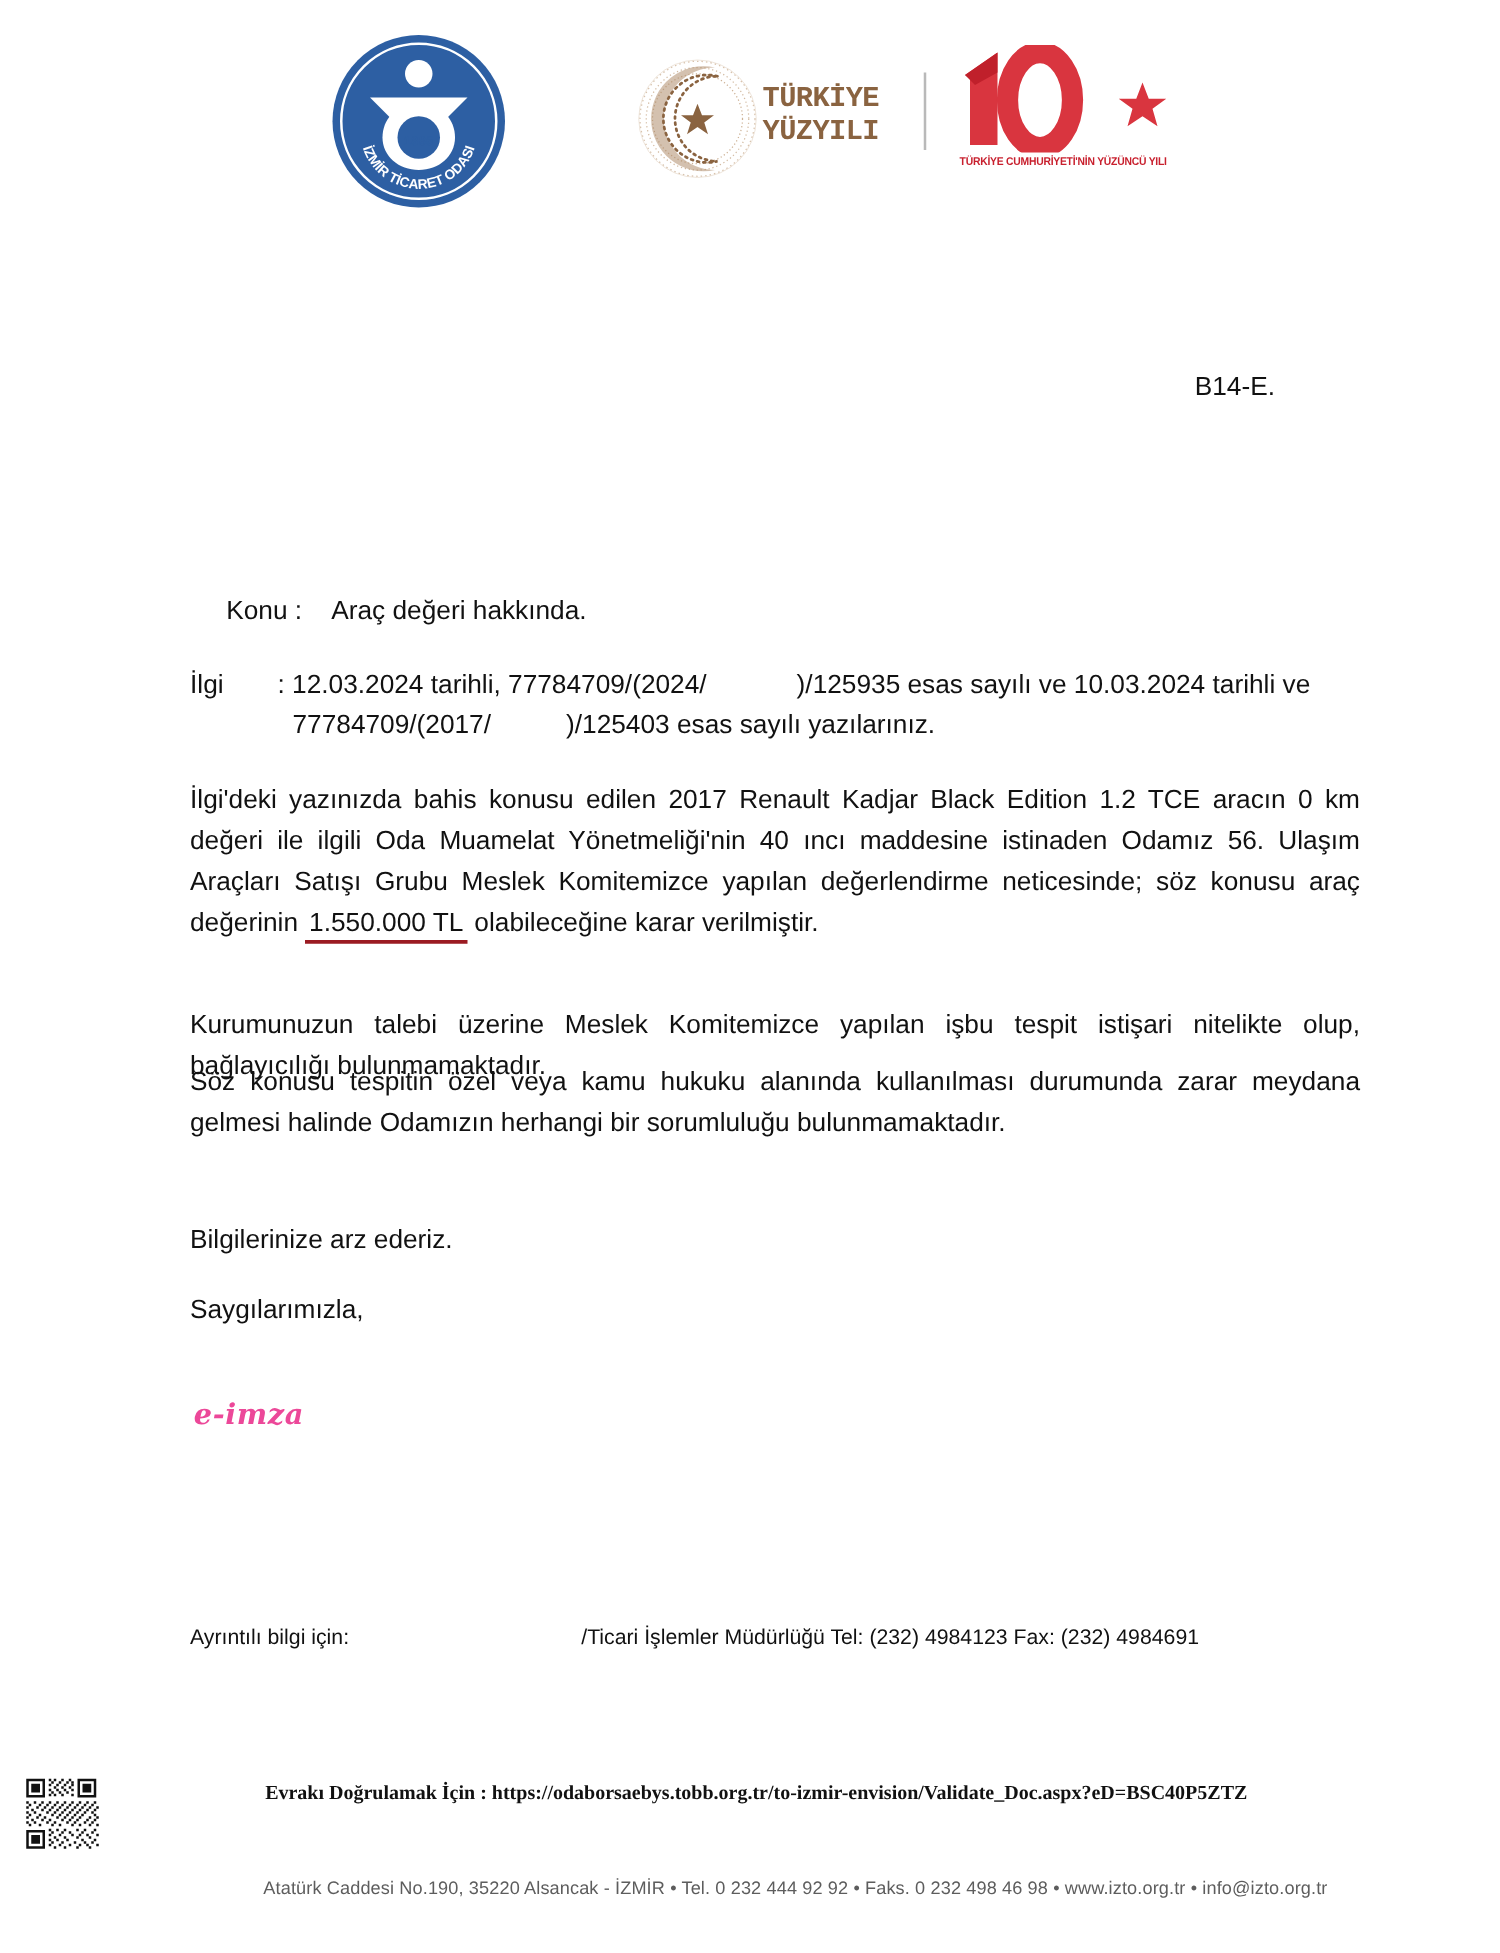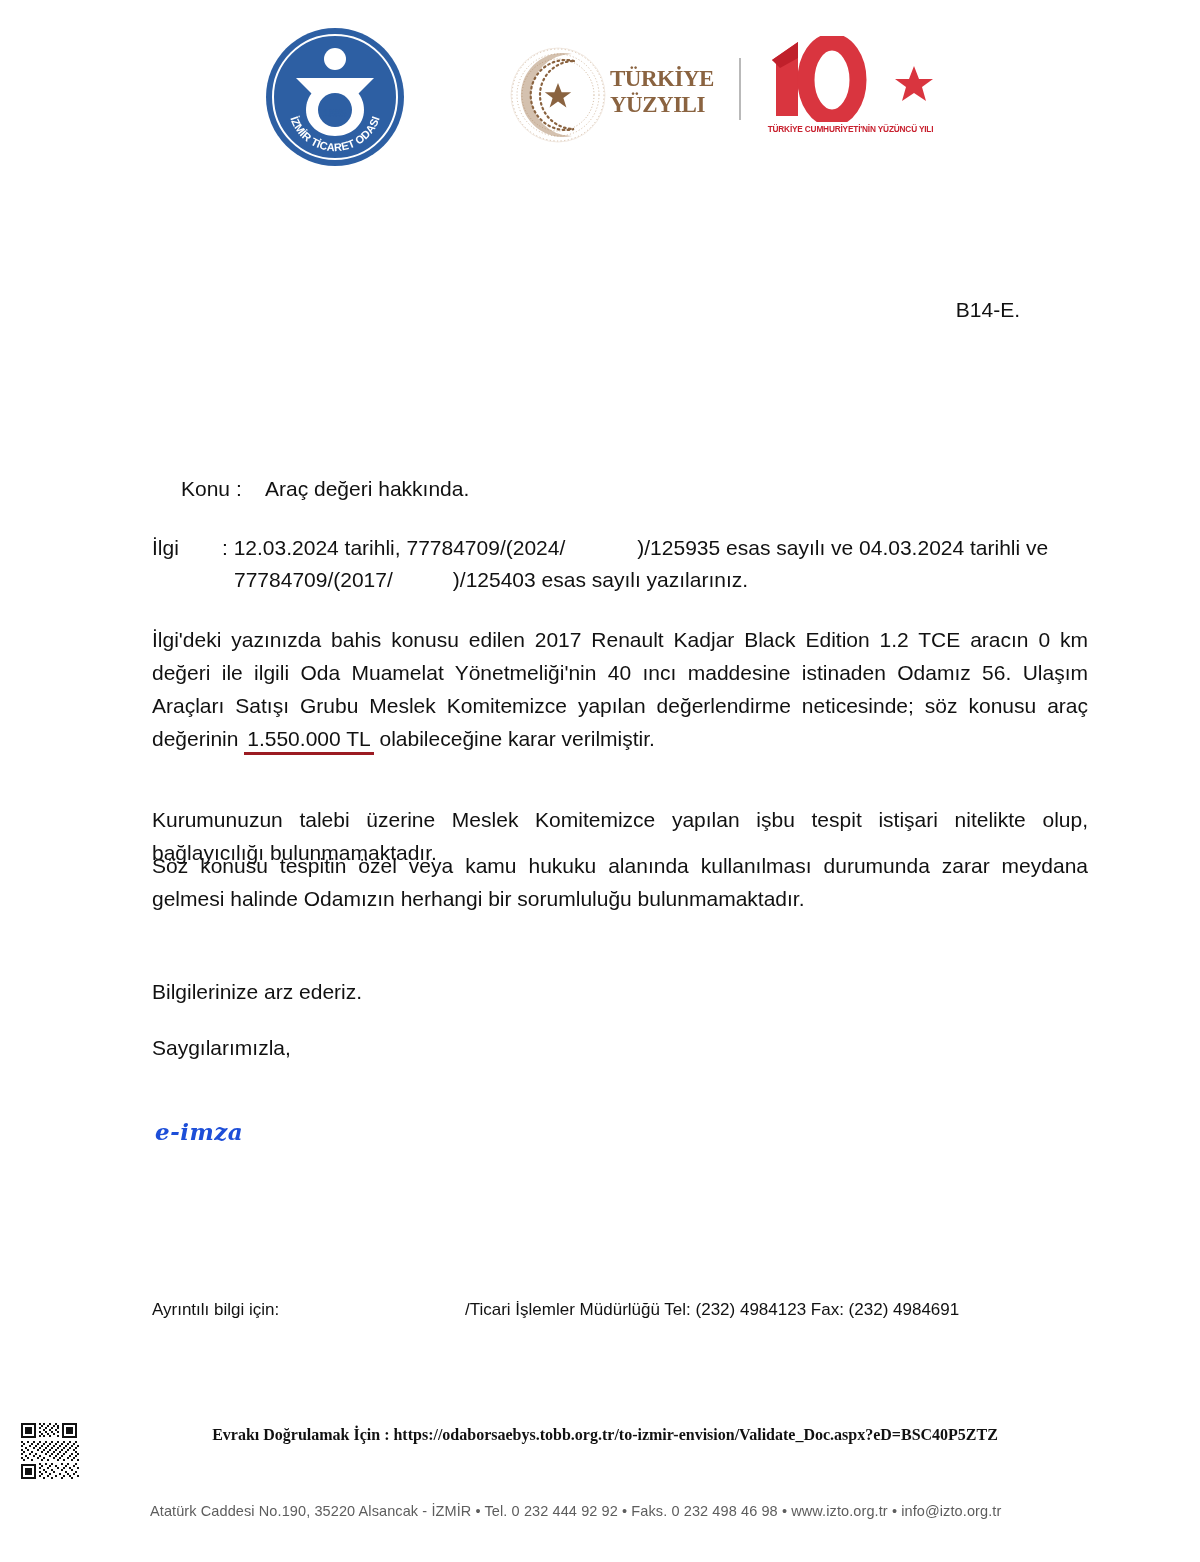--- a/index.html
+++ b/index.html
@@ -69,21 +69,21 @@
     position: absolute;
     left: 508px;
     top: 44px;
     width: 222px;
     height: 108px;
   }
   .ty-text {
     position: absolute;
     left: 102px;
     top: 22px;
-    font-family: Liberation Serif, serif;
+    font-family: Liberation Mono, monospace;
     font-weight: bold;
     font-size: 23px;
     line-height: 26px;
     color: #8a6340;
     letter-spacing: -0.5px;
   }
   .ty-divider {
     position: absolute;
     left: 739px;
     top: 58px;
@@ -197,21 +197,21 @@
 
   .esign {
     position: absolute;
     left: 155px;
     top: 1118px;
     font-family: "DejaVu Serif", serif;
     font-style: italic;
     font-weight: bold;
     font-size: 23px;
     letter-spacing: 0.5px;
-    color: #1d4ed8;
+    color: #ec4899;
   }
   .signblock {
     position: absolute;
     left: 152px;
     top: 1182px;
     font-size: 20px;
     line-height: 28px;
     color: #111;
   }
 
@@ -252,21 +252,21 @@
     top: 1489px;
     width: 912px;
     height: 1px;
     background: #ffffff;
   }
   .footer {
     position: absolute;
     left: 150px;
     top: 1503px;
     width: 912px;
-    text-align: left;
+    text-align: right;
     font-size: 14.5px;
     color: #5d5d5d;
     letter-spacing: 0.1px;
   }
 </style>
 </head>
 <body>
 
 <div class="page">
 
@@ -331,21 +331,21 @@
 
   <div class="refcode">B14-E.</div>
 
 
   <div class="konu">
     <span class="lbl">Konu :</span><span>Araç değeri hakkında.</span>
   </div>
 
   <div class="ilgi">
     <div>
-      <span class="lbl">İlgi</span><span>: 12.03.2024 tarihli, 77784709/(2024/</span><span class="gap-md"></span><span>)/125935 esas sayılı ve 04.03.2024 tarihli ve</span>
+      <span class="lbl">İlgi</span><span>: 12.03.2024 tarihli, 77784709/(2024/</span><span class="gap-md"></span><span>)/125935 esas sayılı ve 10.03.2024 tarihli ve</span>
     </div>
     <div>
       <span class="ind"></span><span>77784709/(2017/</span><span class="gap-md2"></span><span>)/125403 esas sayılı yazılarınız.</span>
     </div>
   </div>
 
   <div class="para p-main">
     <span>İlgi'deki yazınızda bahis konusu edilen 2017 Renault Kadjar Black Edition 1.2 TCE  aracın 0 km değeri ile ilgili Oda Muamelat Yönetmeliği'nin 40 ıncı maddesine istinaden Odamız 56. Ulaşım Araçları Satışı Grubu Meslek Komitemizce yapılan değerlendirme neticesinde; söz konusu araç değerinin</span>
     <span class="amount">1.550.000 TL</span>
     <span>olabileceğine karar verilmiştir.</span>

